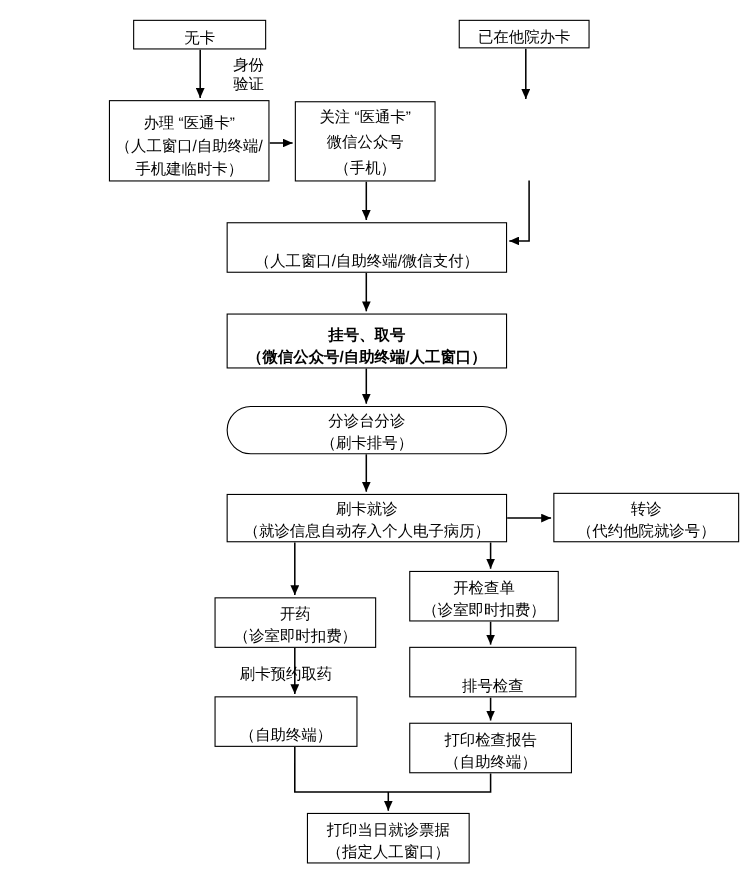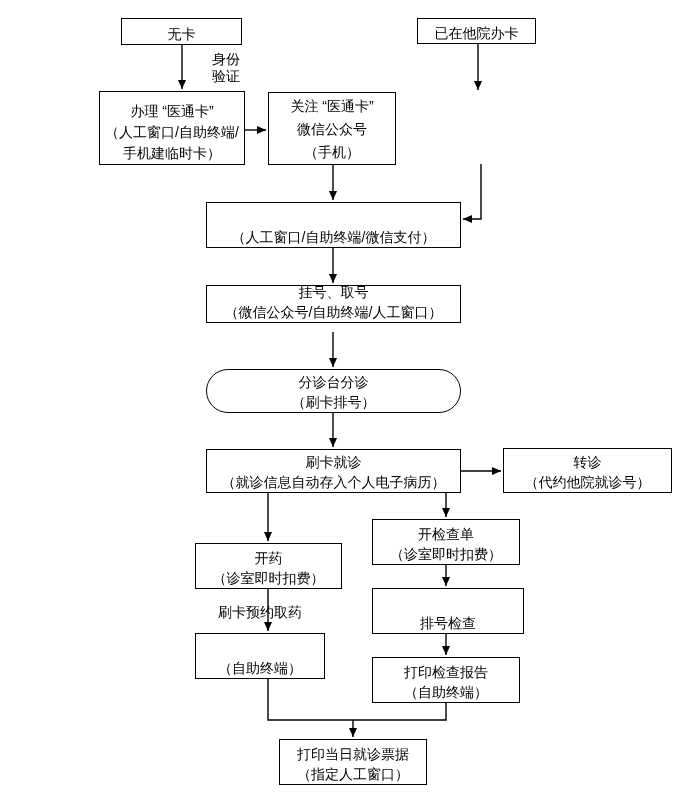--- a/index.html
+++ b/index.html
@@ -18,26 +18,26 @@
   .edge-label { position:absolute; text-align:center; font-size:14px;margin-left:17px; }
   .edge-label span { display:block; line-height:17px; }
 
   
   #n-no-card       { left:121px; top:18px;  width:121px; height:27px; }
   #n-other-card    { left:417px; top:18px;  width:119px; height:26px; }
   #n-create-card   { left:99px;  top:91px;  width:146px; height:74px; }
   #n-follow-wechat { left:268px; top:92px;  width:128px; height:73px; }
   #n-link-hospital { left:417px; top:92px;  width:144px; height:72px; }
   #n-deposit       { left:206px; top:202px; width:255px; height:46px; }
-  #n-register      { left:206px; top:285px; width:255px; height:38px; }
+  #n-register      { left:206px; top:285px; width:255px; height:50px;font-weight:bold; }
   #n-triage        { left:206px; top:369px; width:255px; height:44px;border-radius:22px; }
   #n-swipe-visit   { left:206px; top:449px; width:255px; height:44px; }
   #n-referral      { left:503px; top:448px; width:169px; height:45px; }
   #n-prescribe     { left:195px; top:543px; width:147px; height:46px; }
-  #n-exam-order    { left:372px; top:519px; width:148px; height:46px; }
+  #n-exam-order    { left:372px; top:519px; width:136px; height:46px; }
   #n-queue-exam    { left:372px; top:588px; width:152px; height:46px; }
   #n-pickup-med    { left:195px; top:633px; width:130px; height:46px;gap:36px; }
   #n-print-report  { left:372px; top:657px; width:148px; height:46px; }
   #n-print-receipt { left:279px; top:739px; width:148px; height:46px; }
 
   #n-create-card span   { line-height:21px; }
   #n-follow-wechat span { line-height:23px; }
   #n-link-hospital span { line-height:30px; }
 
   #lbl-identity { left:184px; top:51px; width:50px; }

